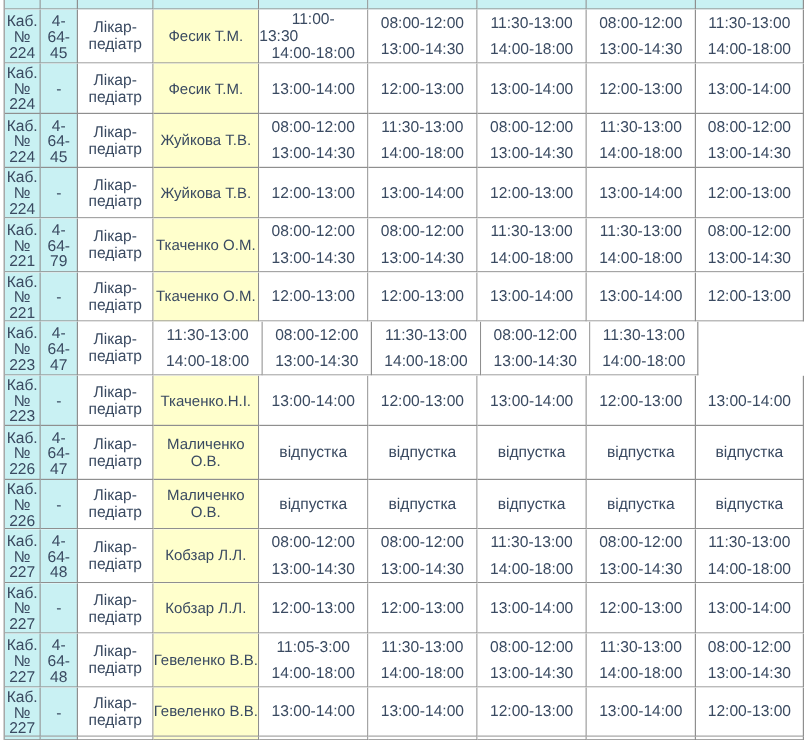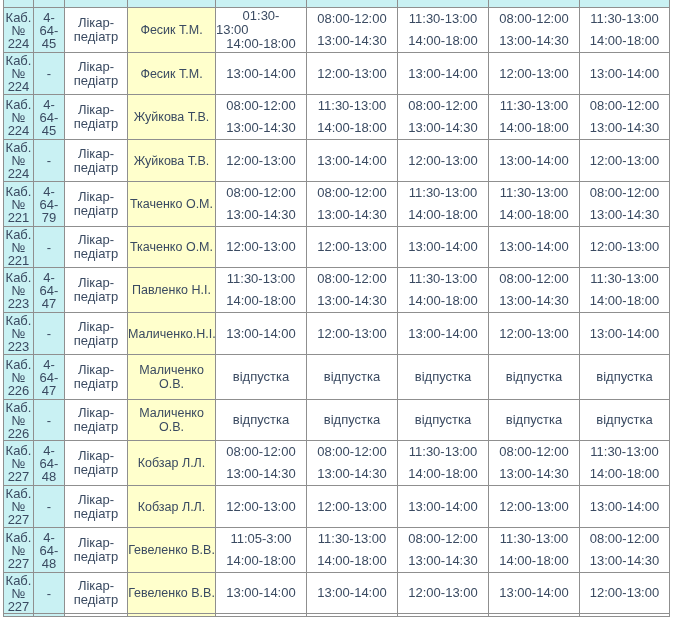--- a/index.html
+++ b/index.html
@@ -61,22 +61,22 @@
         <div class="ln">45</div>
       </div>
       <div class="cell white spec" style="width: 63px;">
         <div class="ln">Лікар-</div>
         <div class="ln">педіатр</div>
       </div>
       <div class="cell yellow doctor" style="width: 88px;">
         <div class="ln">Фесик Т.М.</div>
       </div>
       <div class="cell white time" style="width: 91px;">
-        <div class="ln tight" style="text-align: center;">01:30-</div>
-        <div class="ln tight" style="text-align: left;">13:00</div>
+        <div class="ln tight" style="text-align: center;">11:00-</div>
+        <div class="ln tight" style="text-align: left;">13:30</div>
         <div class="ln tight" style="text-align: center;">14:00-18:00</div>
       </div>
       <div class="cell white time" style="width: 91px;">
         <div class="ln sp">08:00-12:00</div>
         <div class="ln sp">13:00-14:30</div>
       </div>
       <div class="cell white time" style="width: 91px;">
         <div class="ln sp">11:30-13:00</div>
         <div class="ln sp">14:00-18:00</div>
       </div>
@@ -271,23 +271,20 @@
       </div>
       <div class="cell cyan phone" style="width: 31px;">
         <div class="ln">4-</div>
         <div class="ln">64-</div>
         <div class="ln">47</div>
       </div>
       <div class="cell white spec" style="width: 63px;">
         <div class="ln">Лікар-</div>
         <div class="ln">педіатр</div>
       </div>
-      <div class="cell yellow doctor" style="width: 88px;">
-        <div class="ln">Павленко Н.І.</div>
-      </div>
       <div class="cell white time" style="width: 91px;">
         <div class="ln sp">11:30-13:00</div>
         <div class="ln sp">14:00-18:00</div>
       </div>
       <div class="cell white time" style="width: 91px;">
         <div class="ln sp">08:00-12:00</div>
         <div class="ln sp">13:00-14:30</div>
       </div>
       <div class="cell white time" style="width: 91px;">
         <div class="ln sp">11:30-13:00</div>
@@ -309,21 +306,21 @@
         <div class="ln">223</div>
       </div>
       <div class="cell cyan phone" style="width: 31px;">
         <div class="ln">-</div>
       </div>
       <div class="cell white spec" style="width: 63px;">
         <div class="ln">Лікар-</div>
         <div class="ln">педіатр</div>
       </div>
       <div class="cell yellow doctor" style="width: 88px;">
-        <div class="ln">Маличенко.Н.І.</div>
+        <div class="ln">Ткаченко.Н.І.</div>
       </div>
       <div class="cell white time" style="width: 91px;">
         <div class="ln">13:00-14:00</div>
       </div>
       <div class="cell white time" style="width: 91px;">
         <div class="ln">12:00-13:00</div>
       </div>
       <div class="cell white time" style="width: 91px;">
         <div class="ln">13:00-14:00</div>
       </div>

